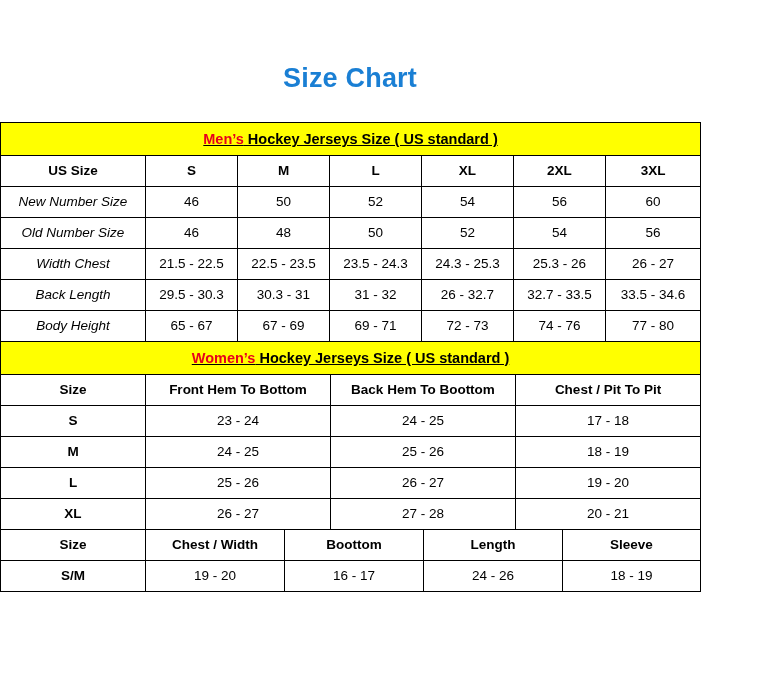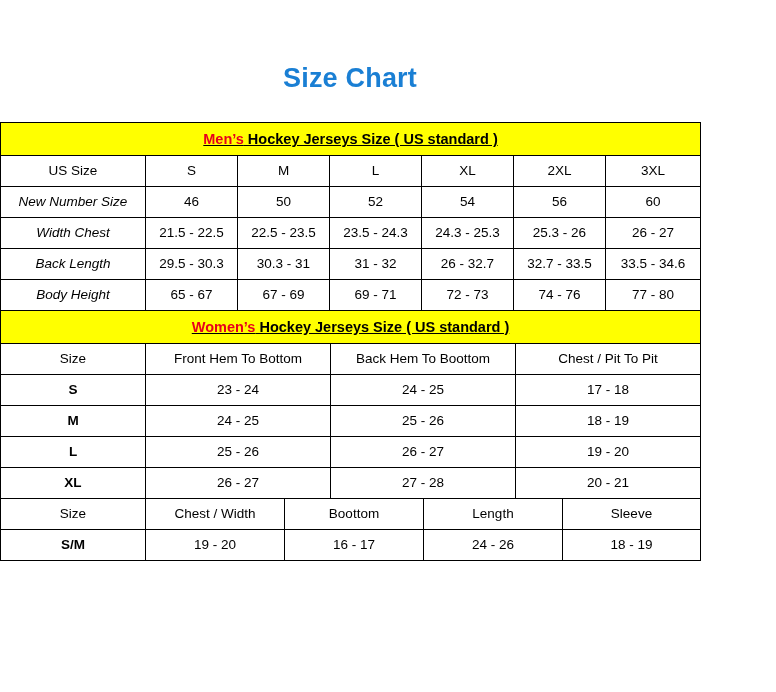--- a/index.html
+++ b/index.html
@@ -52,21 +52,21 @@
     background: #ffff00;
     font-weight: bold;
     font-size: 14.5px;
     height: 32px;
     text-decoration: underline;
   }
   .banner .accent {
     color: #e8001c;
   }
   .hdr td {
-    font-weight: normal;
+    font-weight: bold;
     text-align: center;
   }
   .rowlabel {
     font-weight: normal;
     font-style: italic;
   }
   .bold {
     font-weight: bold;
   }
   .sec {
@@ -106,20 +106,29 @@
           <td>3XL</td>
         </tr>
         <tr>
           <td class="rowlabel">New Number Size</td>
           <td>46</td>
           <td>50</td>
           <td>52</td>
           <td>54</td>
           <td>56</td>
           <td>60</td>
+        </tr>
+        <tr>
+          <td class="rowlabel">Old Number Size</td>
+          <td>46</td>
+          <td>48</td>
+          <td>50</td>
+          <td>52</td>
+          <td>54</td>
+          <td>56</td>
         </tr>
         <tr>
           <td class="rowlabel">Width Chest</td>
           <td>21.5 - 22.5</td>
           <td>22.5 - 23.5</td>
           <td>23.5 - 24.3</td>
           <td>24.3 - 25.3</td>
           <td>25.3 - 26</td>
           <td>26 - 27</td>
         </tr>

